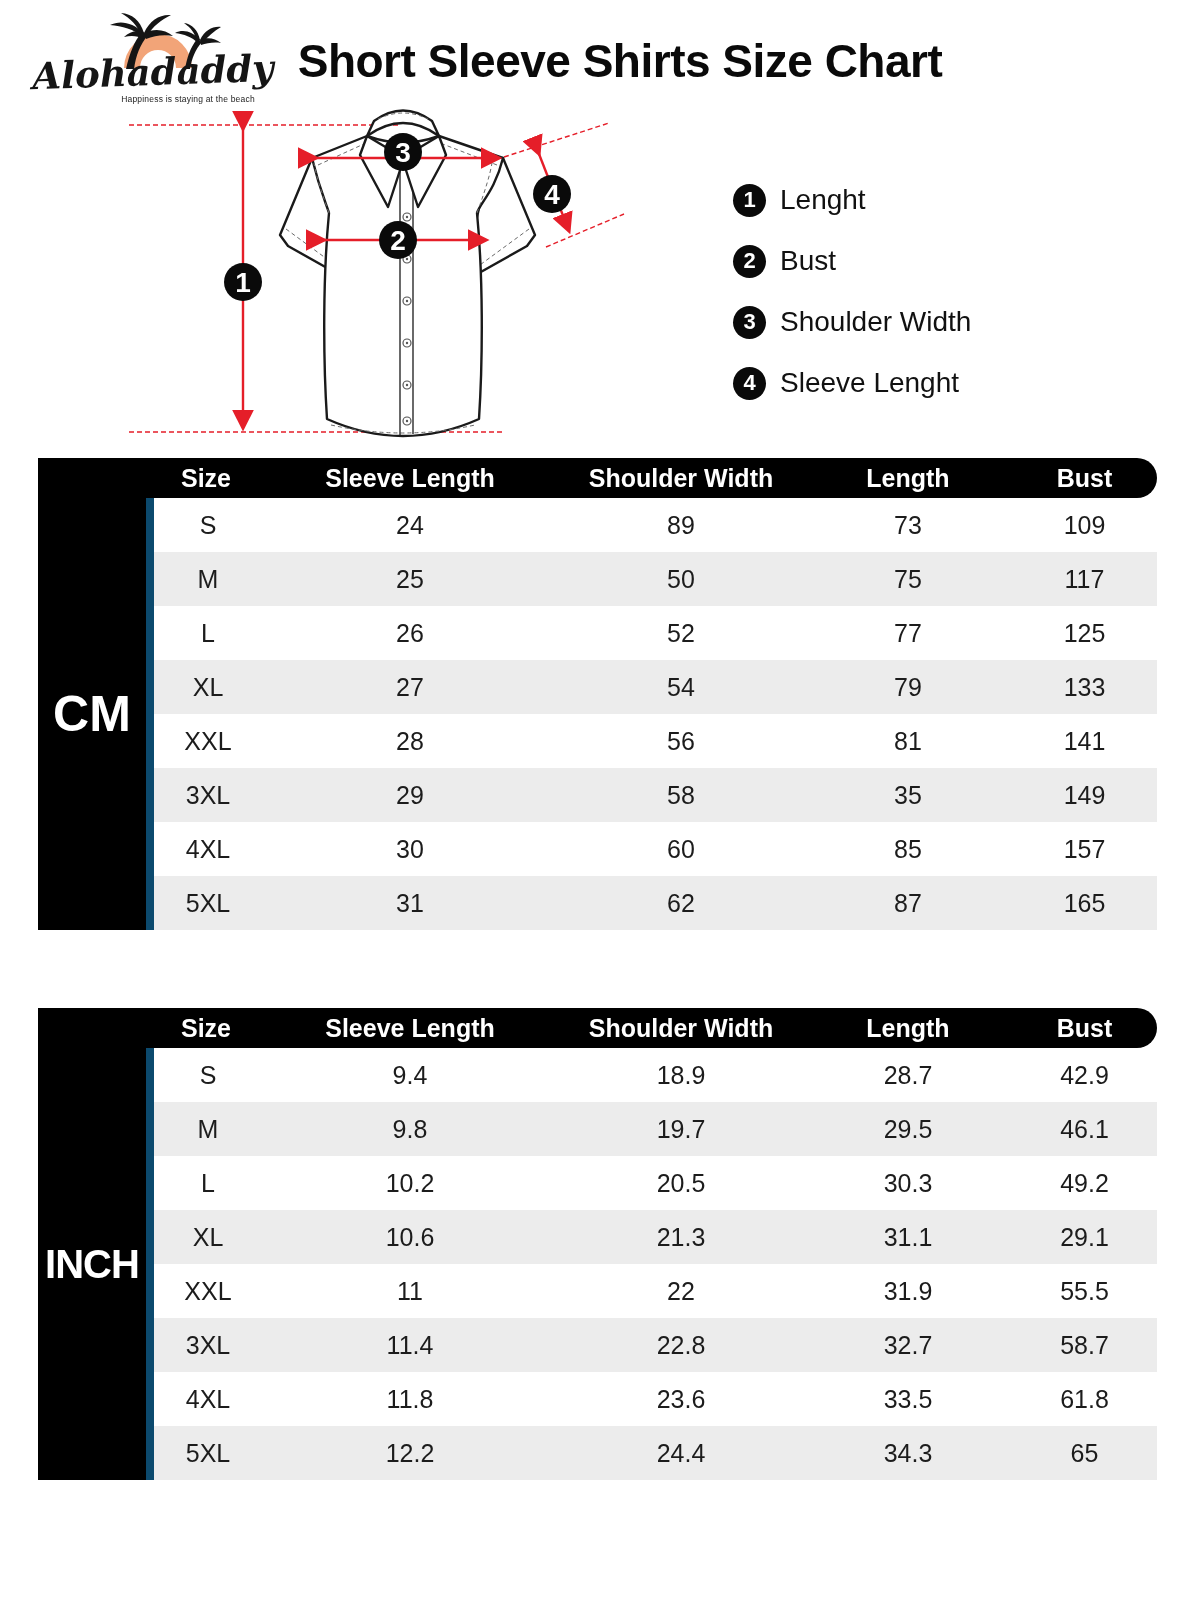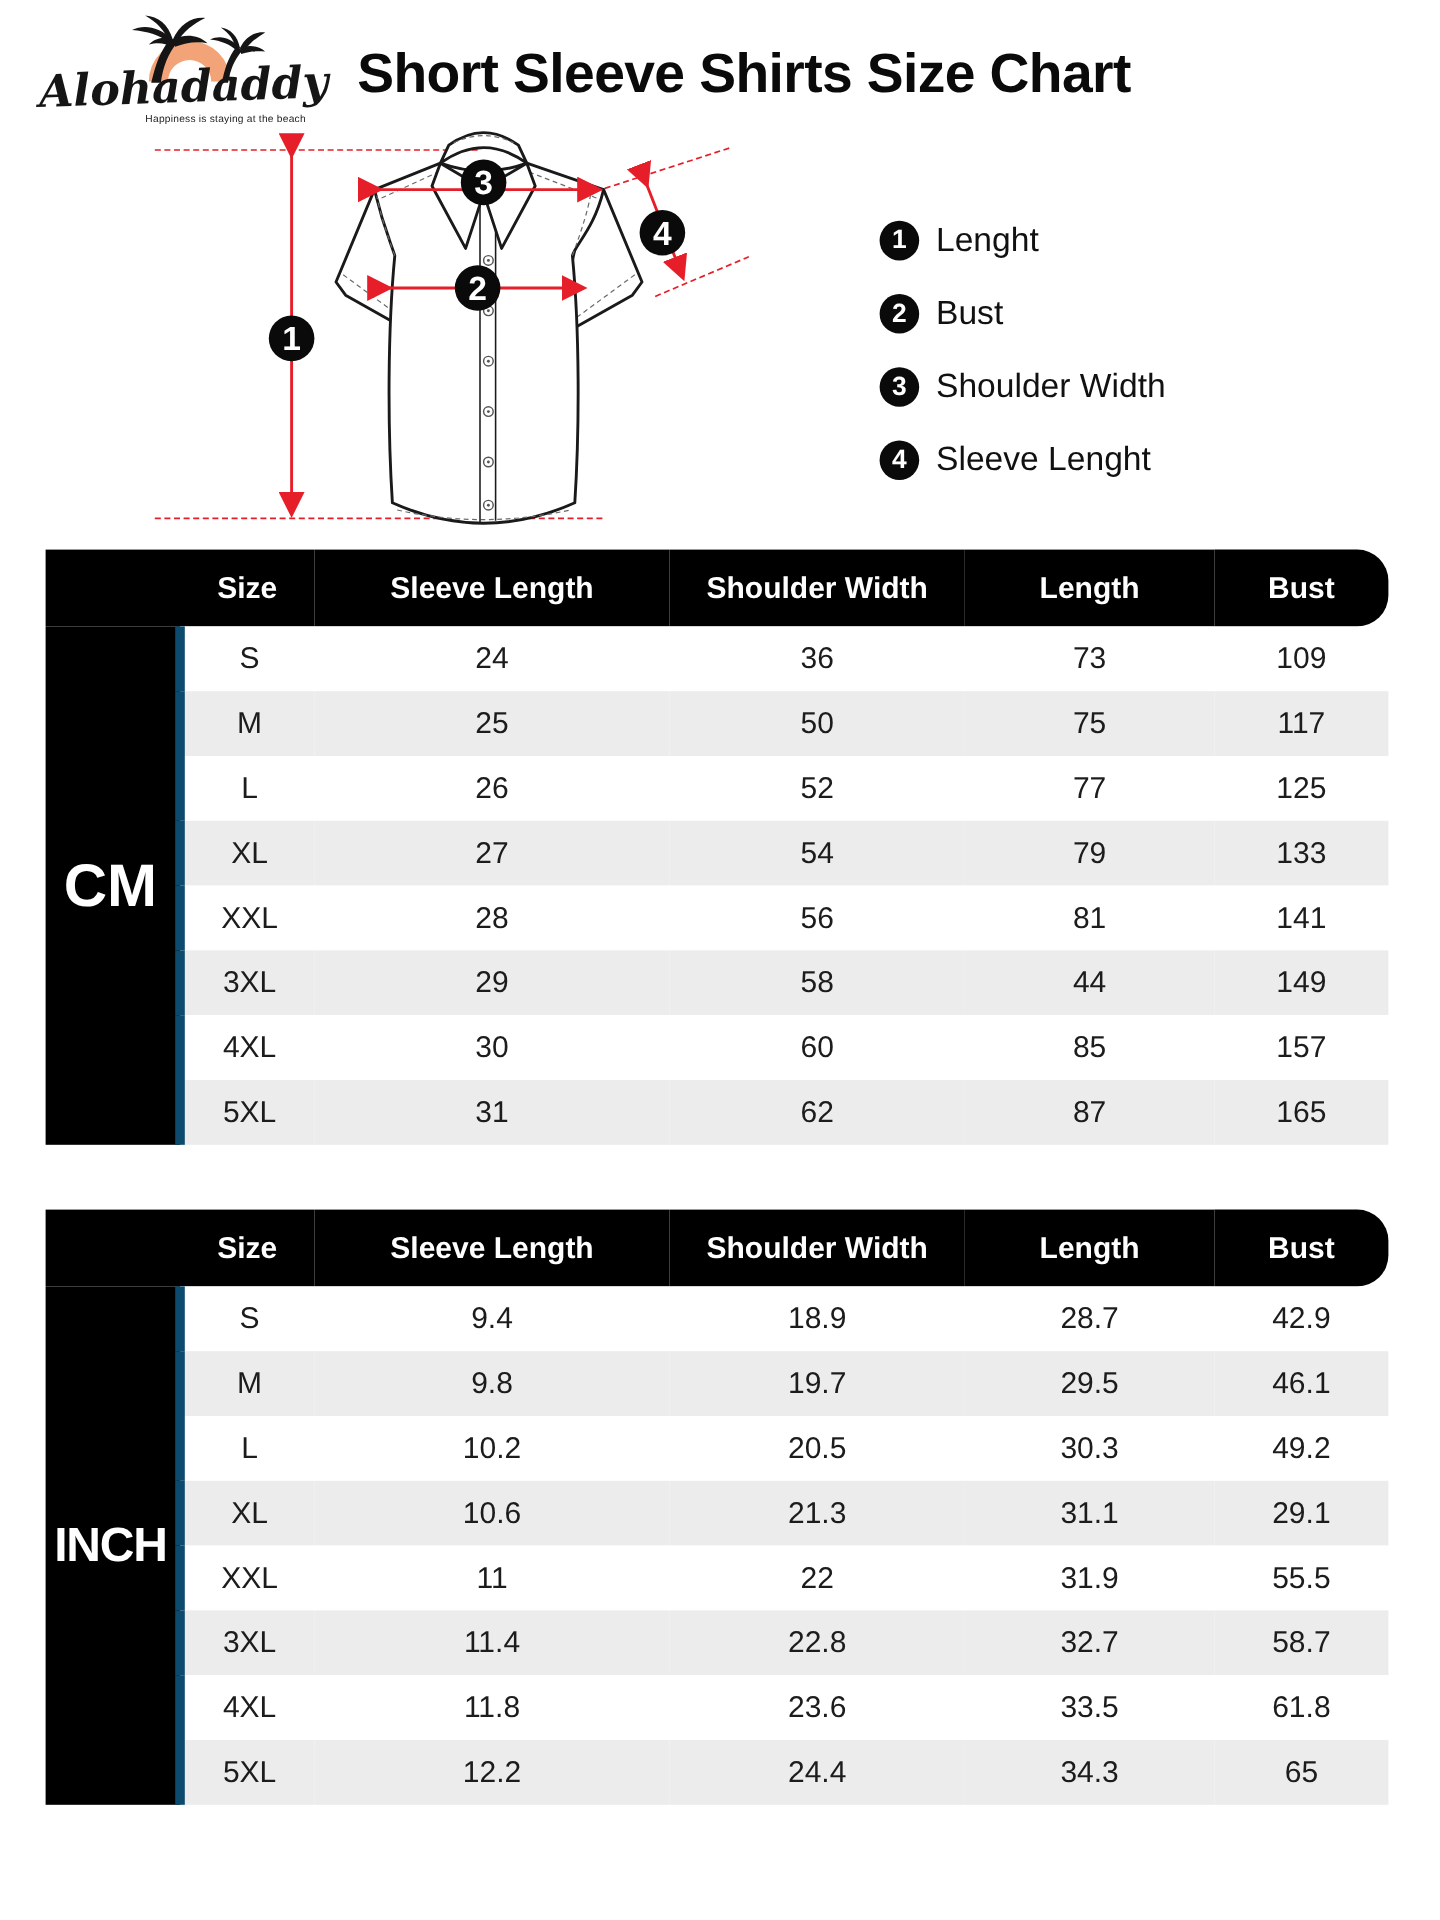--- a/index.html
+++ b/index.html
@@ -55,21 +55,21 @@
 
   
   .size-table {
     position:absolute; left:38px; width:1119px; border-collapse:collapse;
     table-layout:fixed;
   }
   #cm-table   { top:458px; }
   #inch-table { top:1008px; }
   .size-table thead th {
     background:#000; color:#fff; font-weight:bold; font-size:25px;
-    height:64px; text-align:center; padding:0;
+    height:40px; text-align:center; padding:0;
   }
   .size-table thead th.hdr-last { border-radius:0 26px 26px 0; }
   .size-table td { height:54px; text-align:center; font-size:25px; color:#1c1c1c; padding:0; }
   .size-table tbody tr:nth-child(odd)  td.data { background:#ffffff; }
   .size-table tbody tr:nth-child(even) td.data { background:#ececec; }
   td.unit-cell {
     background:#000; color:#fff; font-weight:bold; font-size:50px;
     border-right:8px solid #0c4a6e; letter-spacing:0px;
   }
   #inch-table td.unit-cell { font-size:40px; letter-spacing:-1px; }
@@ -221,21 +221,21 @@
         <th>Shoulder Width</th>
         <th>Length</th>
         <th class="hdr-last">Bust</th>
       </tr>
     </thead>
     <tbody>
       <tr>
         <td class="unit-cell" rowspan="8">CM</td>
         <td class="data">S</td>
         <td class="data">24</td>
-        <td class="data">36</td>
+        <td class="data">89</td>
         <td class="data">73</td>
         <td class="data">109</td>
       </tr>
       <tr>
         <td class="data">M</td>
         <td class="data">25</td>
         <td class="data">50</td>
         <td class="data">75</td>
         <td class="data">117</td>
       </tr>
@@ -257,21 +257,21 @@
         <td class="data">XXL</td>
         <td class="data">28</td>
         <td class="data">56</td>
         <td class="data">81</td>
         <td class="data">141</td>
       </tr>
       <tr>
         <td class="data">3XL</td>
         <td class="data">29</td>
         <td class="data">58</td>
-        <td class="data">44</td>
+        <td class="data">35</td>
         <td class="data">149</td>
       </tr>
       <tr>
         <td class="data">4XL</td>
         <td class="data">30</td>
         <td class="data">60</td>
         <td class="data">85</td>
         <td class="data">157</td>
       </tr>
       <tr>

